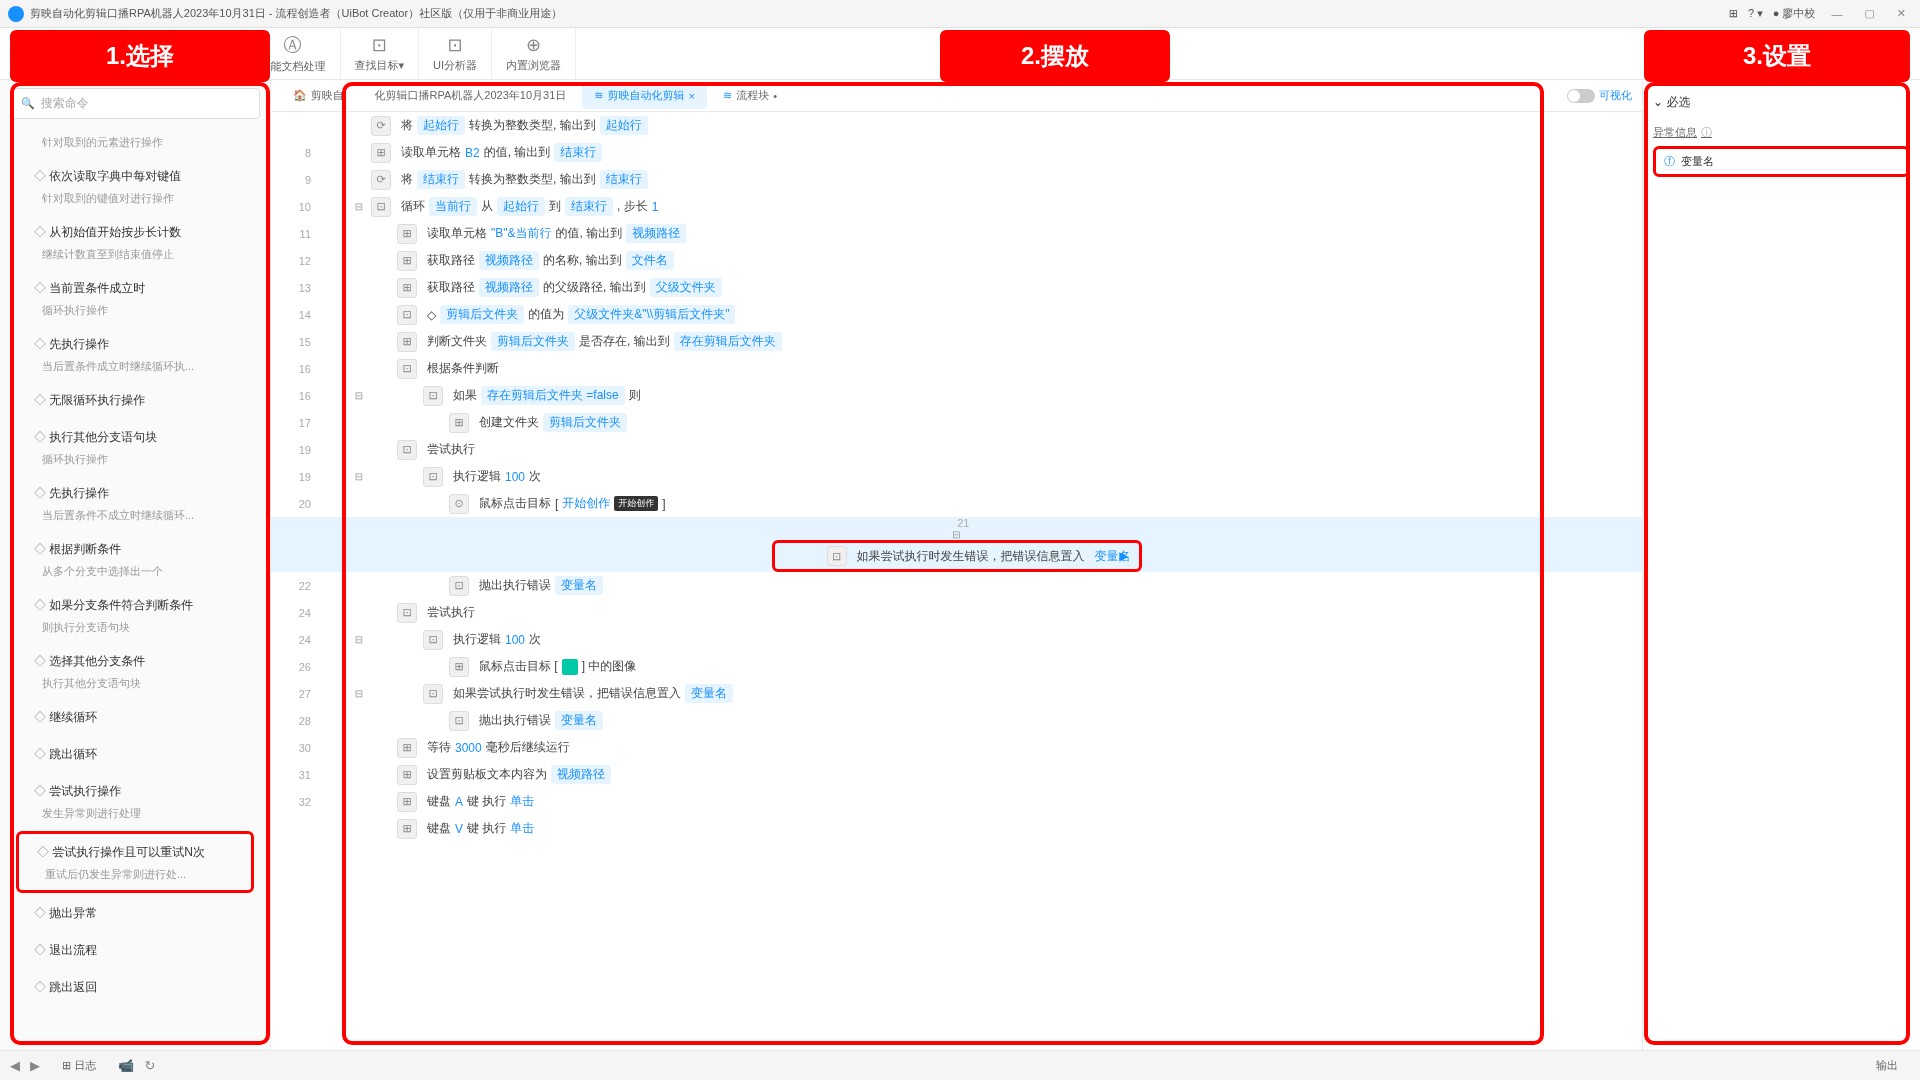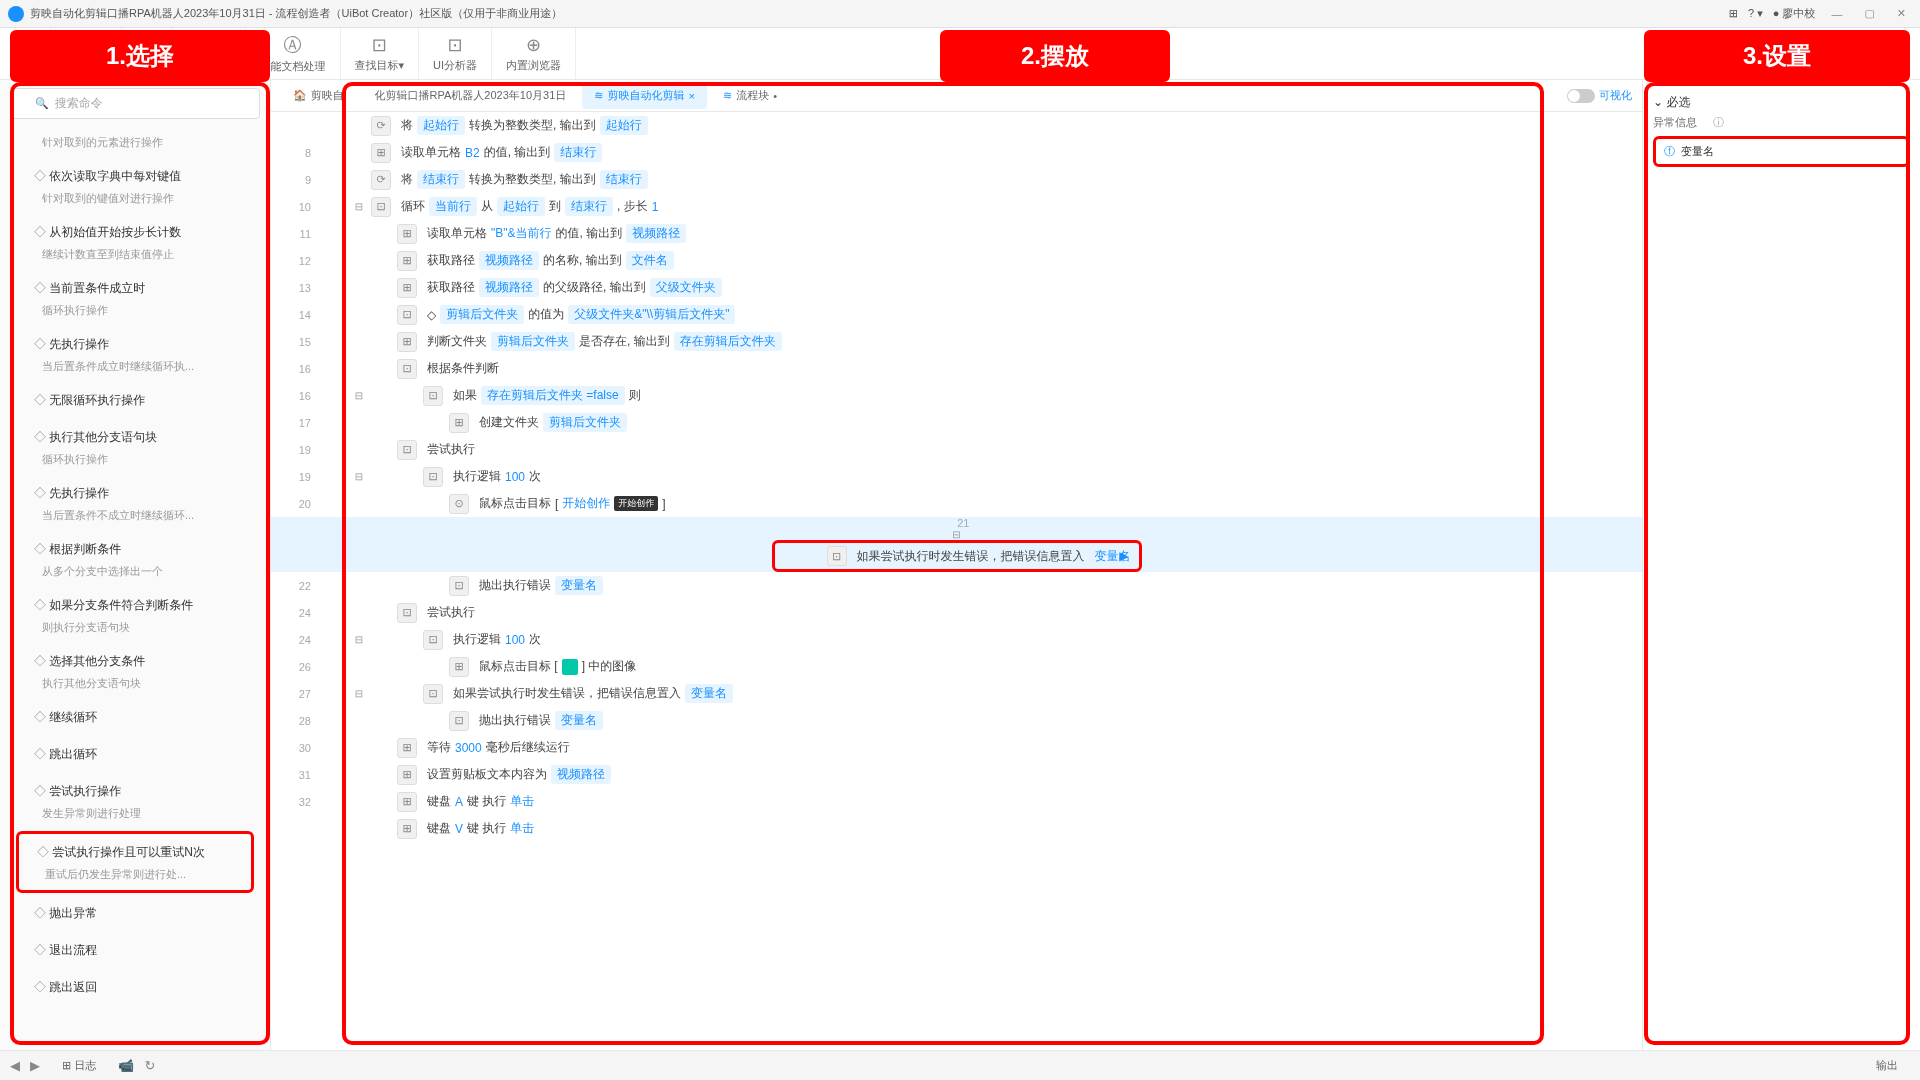--- a/index.html
+++ b/index.html
@@ -15,21 +15,21 @@
 .banner { position: absolute; background: #ff0000; color: #fff; font-size: 24px; font-weight: bold; display: flex; align-items: center; justify-content: center; border: 4px solid #ff0000; border-radius: 6px; z-index: 100; pointer-events: none; }
 .banner1 { left: 10px; top: 30px; width: 260px; height: 52px; }
 .banner2 { left: 940px; top: 30px; width: 230px; height: 52px; }
 .banner3 { right: 10px; top: 30px; width: 266px; height: 52px; }
 .red-frame { position: absolute; border: 4px solid #ff0000; border-radius: 10px; z-index: 50; pointer-events: none; }
 .frame1 { left: 10px; top: 82px; width: 260px; height: 963px; }
 .frame2 { left: 342px; top: 82px; width: 1202px; height: 963px; }
 .frame3 { right: 10px; top: 82px; width: 266px; height: 963px; }
 .main { display: flex; height: calc(100vh - 80px); }
 .sidebar { width: 271px; background: #fafafa; border-right: 1px solid #e8e8e8; display: flex; flex-direction: column; }
-.search-box { margin: 8px 10px; padding: 6px 24px; background: #fff; border: 1px solid #ddd; border-radius: 4px; display: flex; align-items: center; color: #aaa; }
+.search-box { margin: 8px 10px; padding: 6px 10px; background: #fff; border: 1px solid #ddd; border-radius: 4px; display: flex; align-items: center; color: #aaa; }
 .search-box::before { content: "🔍"; margin-right: 6px; font-size: 11px; }
 .cmd-list { flex: 1; overflow-y: auto; padding: 0 16px; }
 .cmd-item { padding: 6px 4px; }
 .cmd-title { font-size: 12px; color: #333; padding: 4px 14px; }
 .cmd-title.diamond::before { content: "◇ "; color: #888; }
 .cmd-desc { font-size: 11px; color: #999; padding: 2px 14px 2px 22px; }
 .cmd-selected { border: 3px solid #ff0000; border-radius: 6px; margin: 2px 0; }
 .center { flex: 1; display: flex; flex-direction: column; background: #fff; }
 .tabs { height: 32px; display: flex; align-items: center; border-bottom: 1px solid #e8e8e8; padding-left: 10px; gap: 4px; }
 .tab { padding: 6px 12px; font-size: 11px; color: #666; display: flex; align-items: center; gap: 4px; }
@@ -50,21 +50,21 @@
 .tag-blue { background: #e6f4ff; color: #1890ff; padding: 1px 6px; border-radius: 3px; }
 .kw { color: #1890ff; font-weight: 500; }
 .txt { color: #444; }
 .img-chip { display: inline-block; width: 16px; height: 16px; background: #00c9a7; vertical-align: middle; border-radius: 2px; }
 .dark-chip { display: inline-block; background: #333; color: #fff; font-size: 9px; padding: 1px 4px; border-radius: 2px; }
 .selected-line { background: #e6f4ff; flex-direction: column; }
 .selected-box { border: 3px solid #ff0000; border-radius: 6px; position: relative; }
 .play-icon { position: absolute; right: 10px; top: 50%; transform: translateY(-50%); color: #1890ff; font-size: 12px; }
 .props { width: 278px; border-left: 1px solid #e8e8e8; padding: 10px; }
 .props-header { font-size: 12px; color: #333; padding: 4px 0; }
-.props-label { font-size: 11px; color: #666; display: flex; align-items: center; gap: 16px; }
+.props-label { font-size: 11px; color: #666; margin-top: 10px; display: flex; align-items: center; gap: 4px; text-decoration: underline; }
 .props-field { margin-top: 6px; border: 3px solid #ff0000; border-radius: 6px; padding: 5px 8px; display: flex; align-items: center; gap: 6px; font-size: 11px; }
 .fx-icon { color: #1890ff; font-size: 11px; }
 .bottom-bar { position: absolute; bottom: 0; left: 0; right: 0; height: 30px; background: #f5f5f5; border-top: 1px solid #e8e8e8; display: flex; align-items: center; padding: 0 10px; gap: 10px; color: #888; font-size: 13px; }
 .bb-tab { padding: 4px 12px; font-size: 11px; color: #666; }
 </style>
 </head>
 <body>
 
 <div class="titlebar">
   <div class="titlebar-icon"></div>

